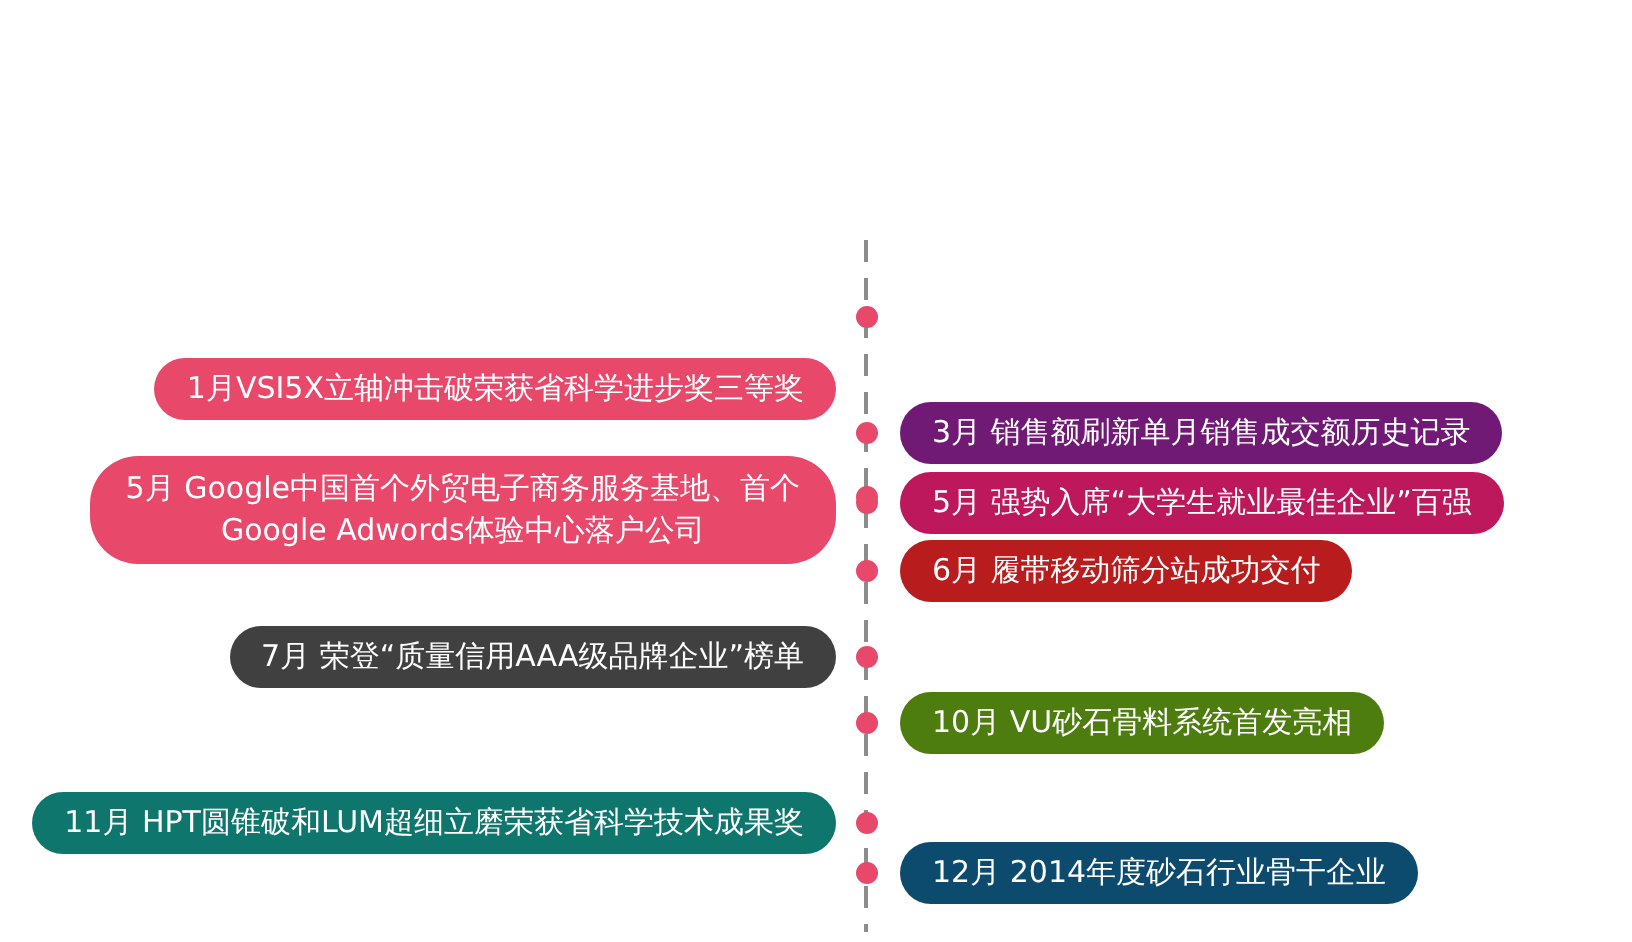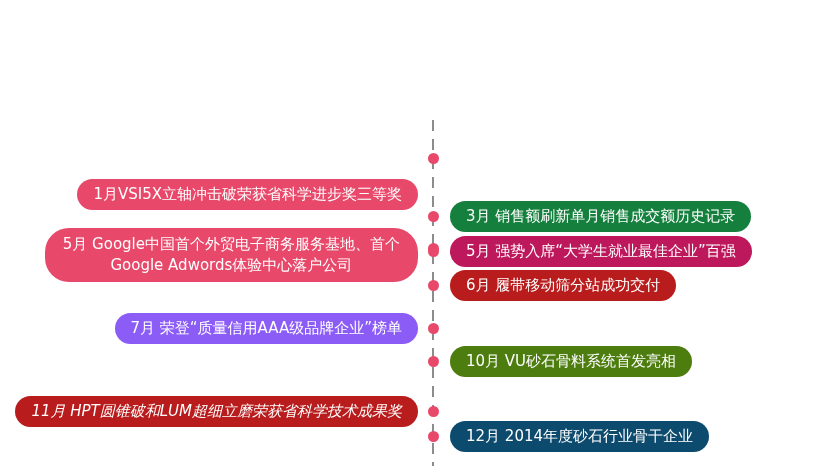--- a/index.html
+++ b/index.html
@@ -135,31 +135,31 @@
 <div id="page">
 
 
 
   <div class="axis"></div>
 
   <div id="timeline-items">
       <div class="dot" style="top: 153px; background: rgb(232, 72, 106);"></div>
       <div class="pill left" style="top: 143px; background: rgb(232, 72, 106); right: 398px; margin-top: 36px;">1月VSI5X立轴冲击破荣获省科学进步奖三等奖</div>
       <div class="dot" style="top: 211px; background: rgb(232, 72, 106);"></div>
-      <div class="pill right" style="top: 201px; background: #15803d; left: 450px;">3月 销售额刷新单月销售成交额历史记录</div>
+      <div class="pill right" style="top: 201px; background: #701a75; left: 450px;">3月 销售额刷新单月销售成交额历史记录</div>
       <div class="dot" style="top: 243px; background: rgb(232, 72, 106);"></div>
       <div class="pill left two-line" style="top: 228px; background: rgb(232, 72, 106); right: 398px;">5月 Google中国首个外贸电子商务服务基地、首个
 Google Adwords体验中心落户公司</div>
       <div class="dot" style="top: 246px; background: rgb(232, 72, 106);"></div>
       <div class="pill right" style="top: 236px; background: #be185d; left: 450px;">5月 强势入席“大学生就业最佳企业”百强</div>
       <div class="dot" style="top: 280px; background: rgb(232, 72, 106);"></div>
       <div class="pill right" style="top: 270px; background: #b91c1c; left: 450px; text-align: right;">6月 履带移动筛分站成功交付</div>
       <div class="dot" style="top: 323px; background: rgb(232, 72, 106);"></div>
-      <div class="pill left" style="top: 313px; background: #8b5cf6; right: 398px;">7月 荣登“质量信用AAA级品牌企业”榜单</div>
+      <div class="pill left" style="top: 313px; background: #404040; right: 398px;">7月 荣登“质量信用AAA级品牌企业”榜单</div>
       <div class="dot" style="top: 356px; background: rgb(232, 72, 106);"></div>
       <div class="pill right" style="top: 346px; background: #4d7c0f; left: 450px;">10月 VU砂石骨料系统首发亮相</div>
       <div class="dot" style="top: 406px; background: rgb(232, 72, 106);"></div>
-      <div class="pill left" style="top: 396px; background: #b91c1c; right: 398px; font-style: italic;">11月 HPT圆锥破和LUM超细立磨荣获省科学技术成果奖</div>
+      <div class="pill left" style="top: 396px; background: #0f766e; right: 398px;">11月 HPT圆锥破和LUM超细立磨荣获省科学技术成果奖</div>
       <div class="dot" style="top: 431px; background: rgb(232, 72, 106);"></div>
       <div class="pill right" style="top: 421px; background: #0c4a6e; left: 450px;">12月 2014年度砂石行业骨干企业</div>
     </div>
 
 </div>
 
 </body></html>

